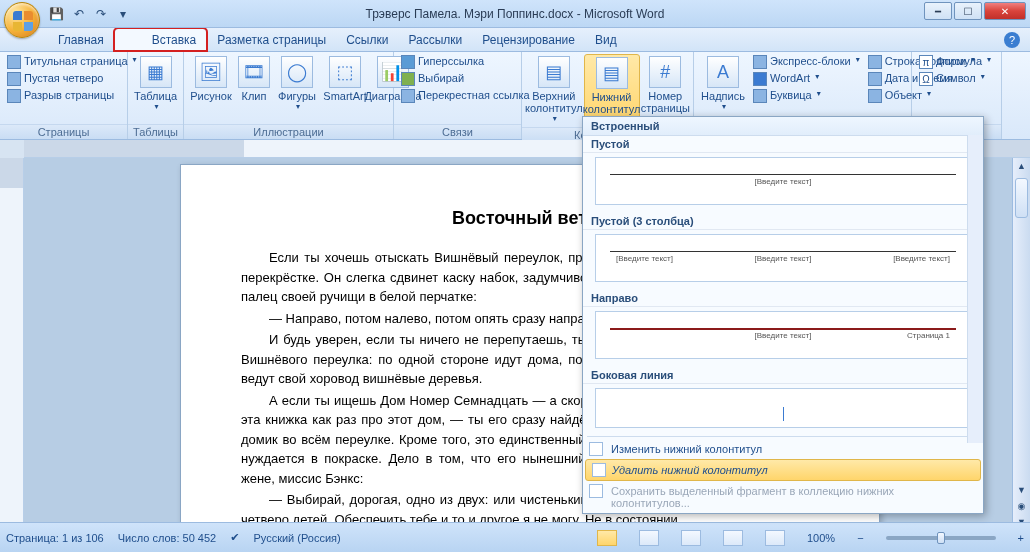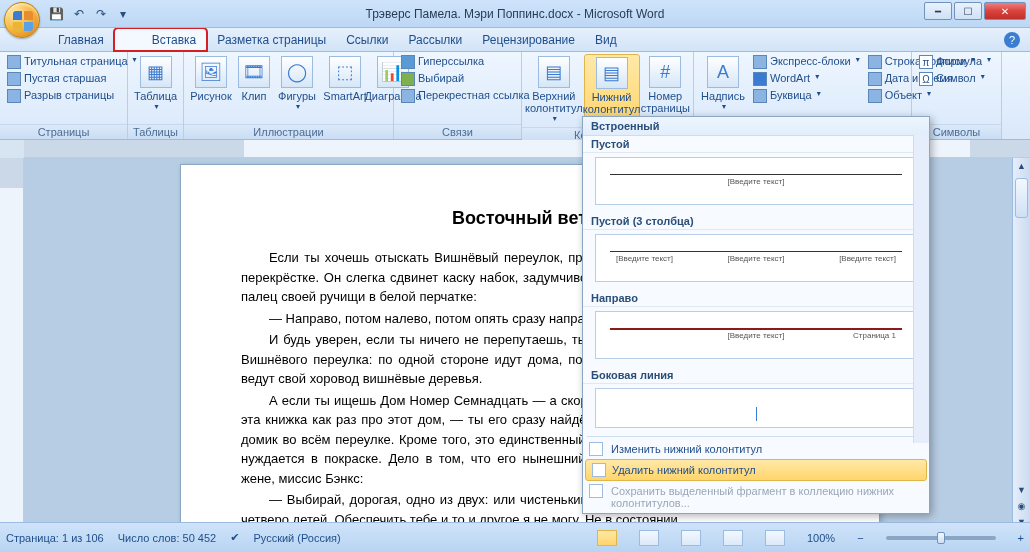--- a/index.html
+++ b/index.html
@@ -50,28 +50,28 @@
   .vruler .dark{position:absolute;left:0;width:100%;background:#cbd8e8;}
   .page { position:absolute; left:180px; top:6px; width:700px; background:#fff; border:1px solid #8aa6c4; box-shadow:2px 2px 6px rgba(0,0,0,.2); padding:40px 60px; font-family:"Times New Roman",serif; font-size:13px; color:#000; line-height:1.5; }
   .page h1 { text-align:center; font-size:18px; font-weight:bold; margin-bottom:16px; }
   .page p { text-indent:28px; text-align:justify; margin-bottom:2px; }
 
   .vscroll { position:absolute; right:0; top:0; width:18px; bottom:0; background:linear-gradient(90deg,#e6eefb,#cadbf0); border-left:1px solid #9cbbe0;}
   .vscroll .thumb{position:absolute; left:2px; right:2px; height:40px; top:20px; background:linear-gradient(#f3f8ff,#cfe0f5); border:1px solid #9cbbe0; border-radius:3px;}
   .vscroll .arr{position:absolute;left:0;right:0;height:16px;display:flex;align-items:center;justify-content:center;font-size:9px;color:#2a4e7a;}
 
   
-  .gallery { position:absolute; left:582px; top:116px; width:348px; background:#f7fbff; border:1px solid #8aa6c4; box-shadow:2px 2px 8px rgba(0,0,0,.3); z-index:50; font-size:11px; }
+  .gallery { position:absolute; left:582px; top:116px; width:402px; background:#f7fbff; border:1px solid #8aa6c4; box-shadow:2px 2px 8px rgba(0,0,0,.3); z-index:50; font-size:11px; }
   .gallery .ghead { padding:3px 8px; background:linear-gradient(#eef6ff,#e1edfb); border-bottom:1px solid #cddcee; font-weight:bold; color:#2a4e7a;}
   .gallery .gsub { padding:2px 8px; font-weight:bold; color:#2a4e7a; border-bottom:1px solid #e1e8f2;}
   .gallery .preview { margin:4px 12px 8px 12px; border:1px solid #b7cee8; background:#fff; height:48px; position:relative; font-size:8px; color:#444;}
   .gallery .preview .line{position:absolute;left:14px;right:14px;top:16px;border-top:1px solid #333;}
   .gallery .preview .ph{position:absolute;top:19px;font-size:8px;color:#555;}
   .gallery .menuitem { padding:4px 8px 4px 28px; position:relative; cursor:pointer; color:#1f4e8c;}
-  .gallery .menuitem.hover { background:linear-gradient(#ffe9a8,#ffd56b); border:1px solid #e0b64a; border-radius:3px; margin:0 2px; padding-left:26px;}
+  .gallery .menuitem.hover { background:linear-gradient(#ffe9a8,#ffd56b); border:1px solid #e0b64a; border-radius:3px; margin:0 2px; padding-left:26px;font-style:italic;}
   .gallery .menuitem.disabled { color:#9aa7b8;}
   .gallery .menuitem .mic{position:absolute;left:6px;top:3px;width:14px;height:14px;border:1px solid #9cbbe0;background:#fff;}
   .gallery .sep{height:1px;background:#cddcee;margin:2px 4px;}
   .gallery .gscroll{position:absolute;right:0;top:18px;bottom:70px;width:16px;background:#e6eefb;border-left:1px solid #cddcee;}
 
   
   .statusbar { position:absolute; left:0; right:0; bottom:0; height:30px; background:linear-gradient(#cfe3fa,#b8d4f2); border-top:1px solid #9cbbe0; display:flex; align-items:center; font-size:11px; color:#1f4e8c; padding:0 6px; gap:14px;}
   .statusbar .right{margin-left:auto;display:flex;align-items:center;gap:22px;}
   .zoom-slider{width:110px;height:4px;background:#8aa6c4;position:relative;border-radius:2px;}
   .zoom-slider .knob{position:absolute;left:50%;top:-4px;width:8px;height:12px;background:linear-gradient(#f3f8ff,#cfe0f5);border:1px solid #6f93bd;border-radius:2px;transform:translateX(-50%);}
@@ -112,21 +112,21 @@
   <div class="group" style="width:128px">
     <div class="group-body">
       <div class="smallrow">
         <div class="smallbtn">
             <span class="ic"></span>
             <span>Титульная страница</span>
             <span class="dd">▾</span>
           </div>
         <div class="smallbtn">
             <span class="ic"></span>
-            <span>Пустая старшая</span>
+            <span>Пустая четверо</span>
           </div>
         <div class="smallbtn">
             <span class="ic"></span>
             <span>Разрыв страницы</span>
           </div>
       </div>
     </div>
     <div class="group-label">Страницы</div>
   </div>
 

